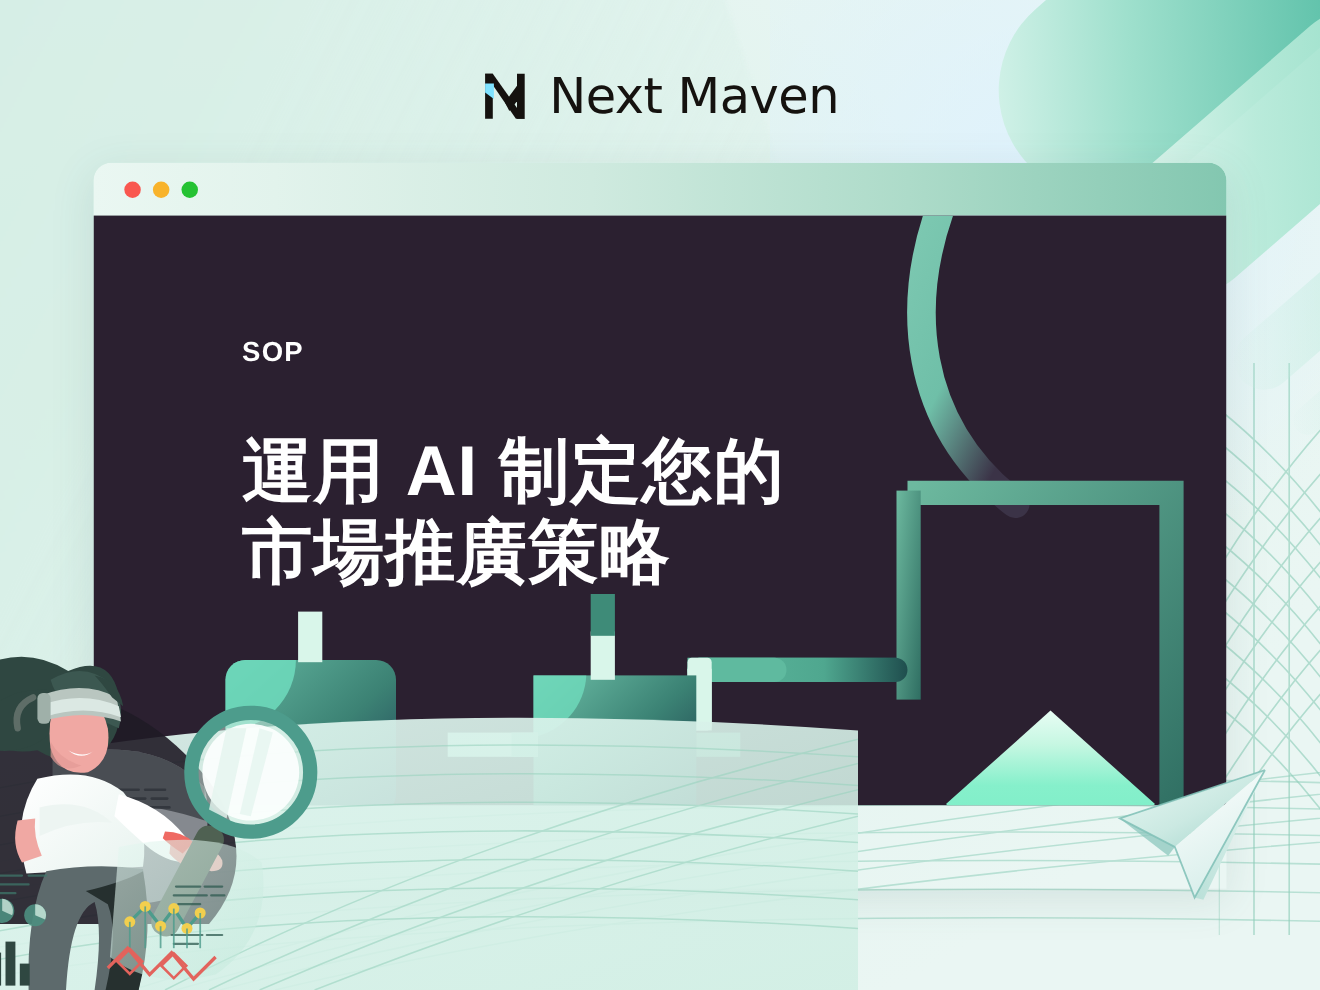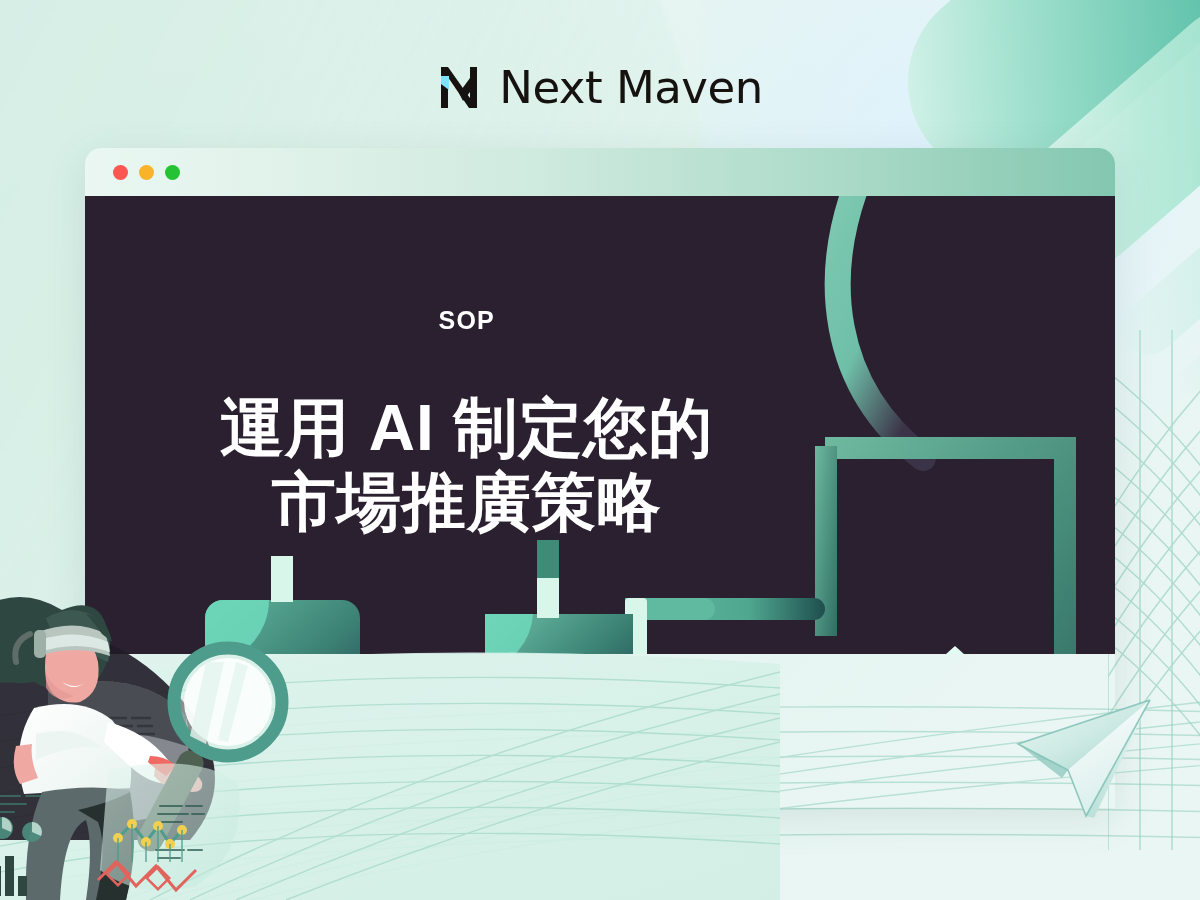--- a/index.html
+++ b/index.html
@@ -4,21 +4,21 @@
 <style>
   * { margin:0; padding:0; box-sizing:border-box; }
   html,body { width:1200px; height:900px; overflow:hidden; }
   body{
     font-family:"Liberation Sans","DejaVu Sans",sans-serif;
     background:#e4f3ee;
     position:relative;
   }
 
   
-  #stage{ position:absolute; inset:0; width:1200px; height:900px; overflow:hidden;text-align:center; }
+  #stage{ position:absolute; inset:0; width:1200px; height:900px; overflow:hidden; }
 
   .bg-base{
     position:absolute; inset:0;
     background:
       radial-gradient(1100px 700px at 12% 38%, #d8efe4 0%, #dff2ec 42%, #e6f5f1 70%, #eaf6f3 100%);
   }
   
   .bg-wedge{
     position:absolute; left:-340px; top:-420px; width:1000px; height:1000px;
     background:linear-gradient(135deg,#cdebe0 0%, #d9f0e8 55%, rgba(225,244,239,0) 100%);
@@ -99,21 +99,21 @@
     background:linear-gradient(90deg,#eaf7f2 0%, #e2f3ec 16%, #cfeadf 44%, #addbc9 72%, #83c7b0 100%);
     border-radius:16px 16px 0 0;
     display:flex; align-items:center; padding-left:28px; gap:11px;
   }
   .dot{ width:15px; height:15px; border-radius:50%; }
   .dot.r{ background:#f9574f; }
   .dot.y{ background:#f8b32b; }
   .dot.g{ background:#25c233; }
 
   .panel{
-    position:absolute; left:0; top:48px; width:100%; height:458px;
+    position:absolute; left:0; top:48px; width:100%; height:536px;
     background:#2b2030;
     overflow:hidden;
     padding-left:17px;
   }
 
   
   .panel-gfx{ position:absolute; inset:0; }
 
   
   .copy{

